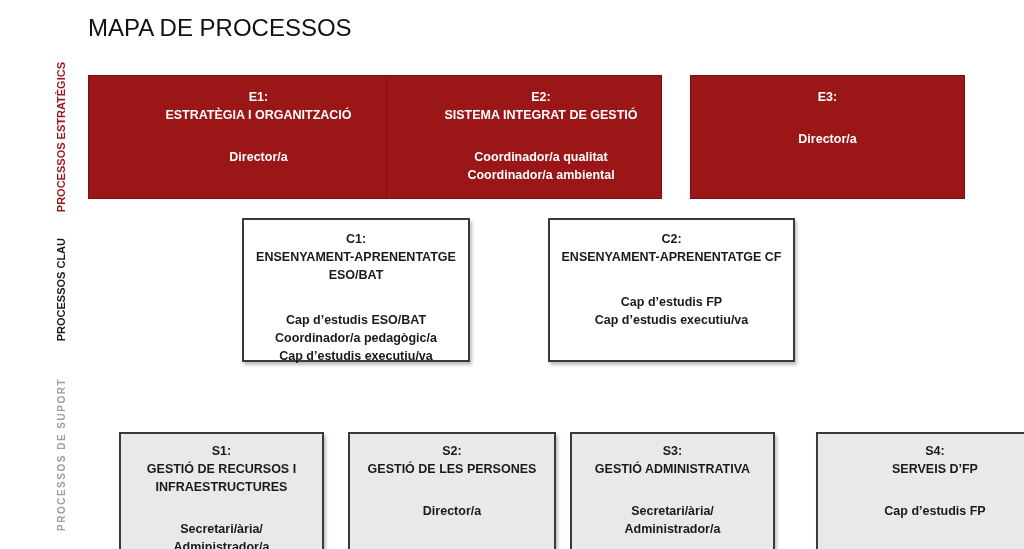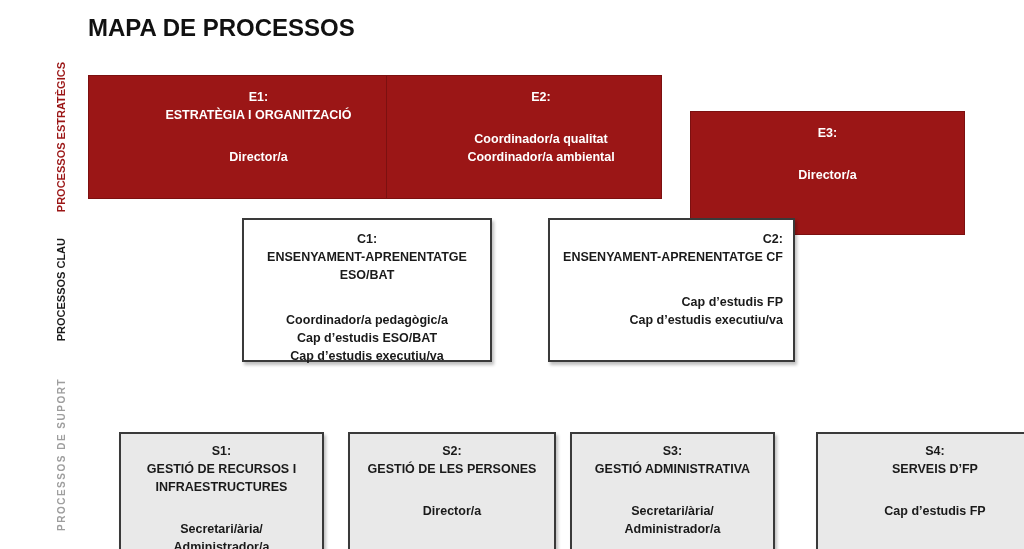--- a/index.html
+++ b/index.html
@@ -5,21 +5,21 @@
   html,body{margin:0;padding:0;background:#ffffff;}
   .canvas{
     position:relative;
     width:1024px;height:549px;
     background:#ffffff;
     font-family:"Liberation Sans", sans-serif;
     overflow:hidden;
   }
   .page-title{
     position:absolute;left:88px;top:14px;
-    font-size:24px;font-weight:700;color:#111111;
+    font-size:24px;font-weight:400;color:#111111;
     letter-spacing:0px;
   }
   .vlabel{
     position:absolute;left:50px;width:22px;
     display:flex;align-items:center;justify-content:center;
   }
   .vlabel span{
     writing-mode:vertical-rl;
     transform:rotate(180deg);
     white-space:nowrap;
@@ -80,45 +80,46 @@
 
   <div class="box e" style="left:88px;width:303px;padding-left:48px;">
     <div class="code">E1:</div>
     <div class="name">ESTRATÈGIA I ORGANITZACIÓ</div>
     <div class="spacer"></div>
     <div class="role">Director/a</div>
   </div>
 
   <div class="box e" style="left:386px;width:276px;padding-left:44px;">
     <div class="code">E2:</div>
+    <div class="name">SISTEMA INTEGRAT DE GESTIÓ</div>
     <div class="spacer"></div>
     <div class="role">Coordinador/a qualitat</div>
     <div class="role">Coordinador/a ambiental</div>
   </div>
 
-  <div class="box e" style="left:690px;width:275px;margin-top:36px;">
+  <div class="box e" style="left:690px;width:275px;">
     <div class="code">E3:</div>
     <div class="spacer"></div>
     <div class="role">Director/a</div>
   </div>
 
   <div class="vlabel black" style="top:218px;height:144px;">
     <span>PROCESSOS CLAU</span>
   </div>
 
-  <div class="box c" style="left:242px;width:250px;">
+  <div class="box c" style="left:242px;width:228px;">
     <div class="code">C1:</div>
     <div class="name">ENSENYAMENT-APRENENTATGE ESO/BAT</div>
     <div class="spacer"></div>
+    <div class="role">Cap d’estudis ESO/BAT</div>
     <div class="role">Coordinador/a pedagògic/a</div>
-    <div class="role">Cap d’estudis ESO/BAT</div>
     <div class="role">Cap d’estudis executiu/va</div>
   </div>
 
-  <div class="box c" style="left:548px;width:247px;text-align:right;">
+  <div class="box c" style="left:548px;width:247px;">
     <div class="code">C2:</div>
     <div class="name">ENSENYAMENT-APRENENTATGE CF</div>
     <div class="spacer"></div>
     <div class="role">Cap d’estudis FP</div>
     <div class="role">Cap d’estudis executiu/va</div>
   </div>
 
   <div class="vlabel gray" style="top:388px;height:132px;">
     <span>PROCESSOS DE SUPORT</span>
   </div>

